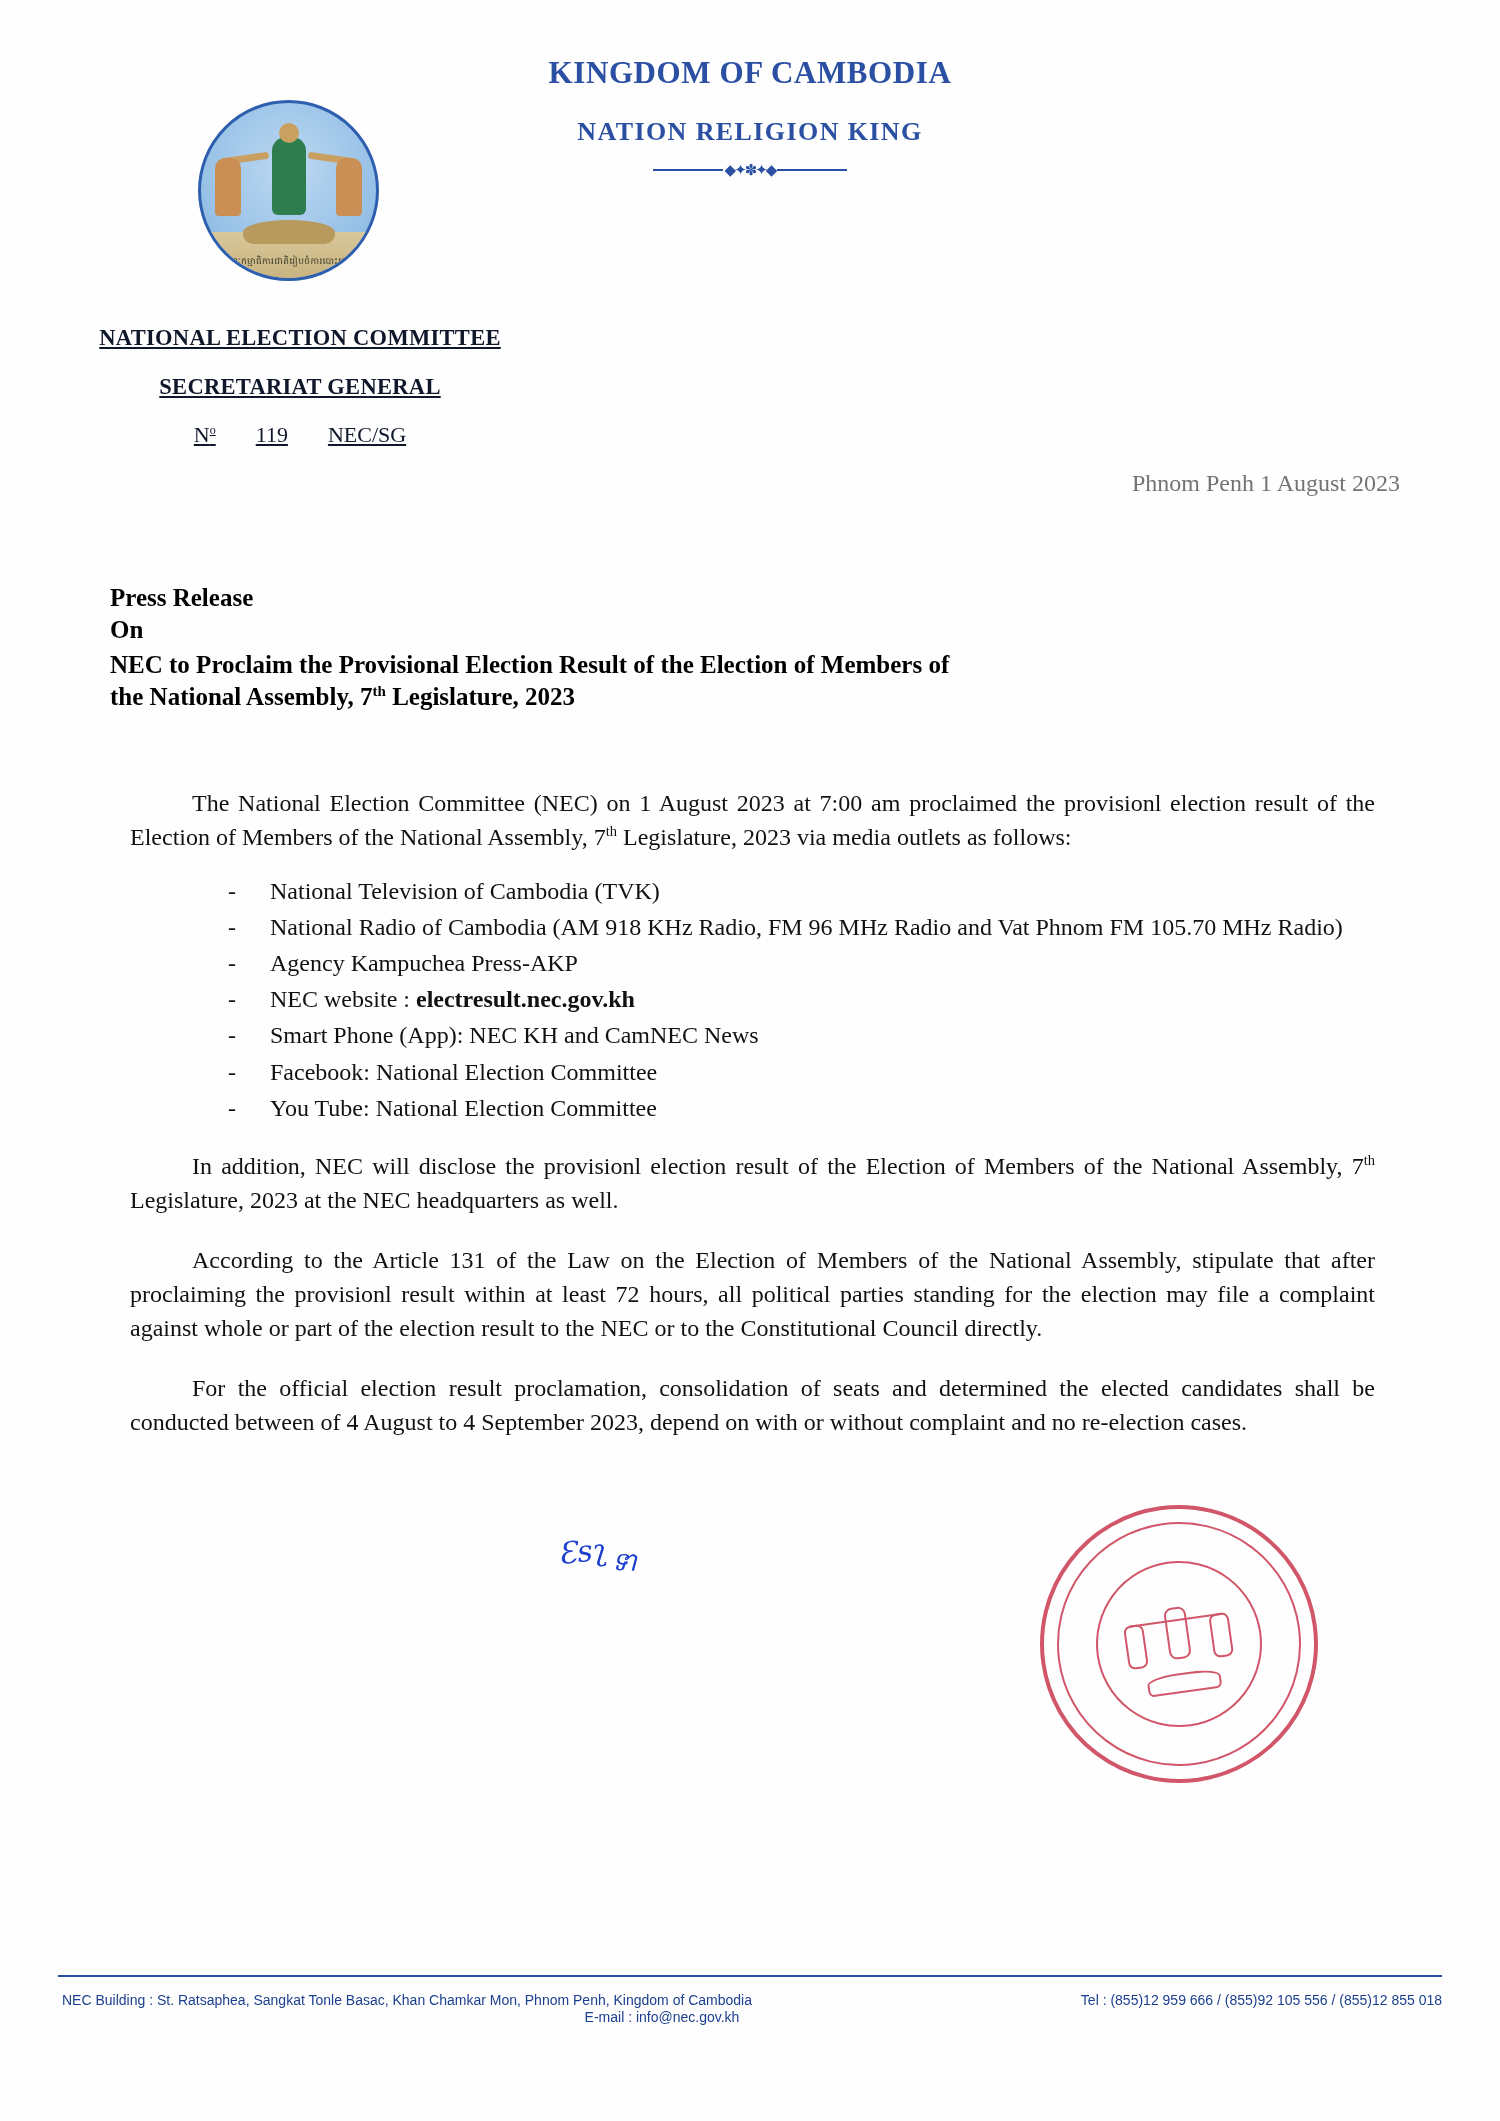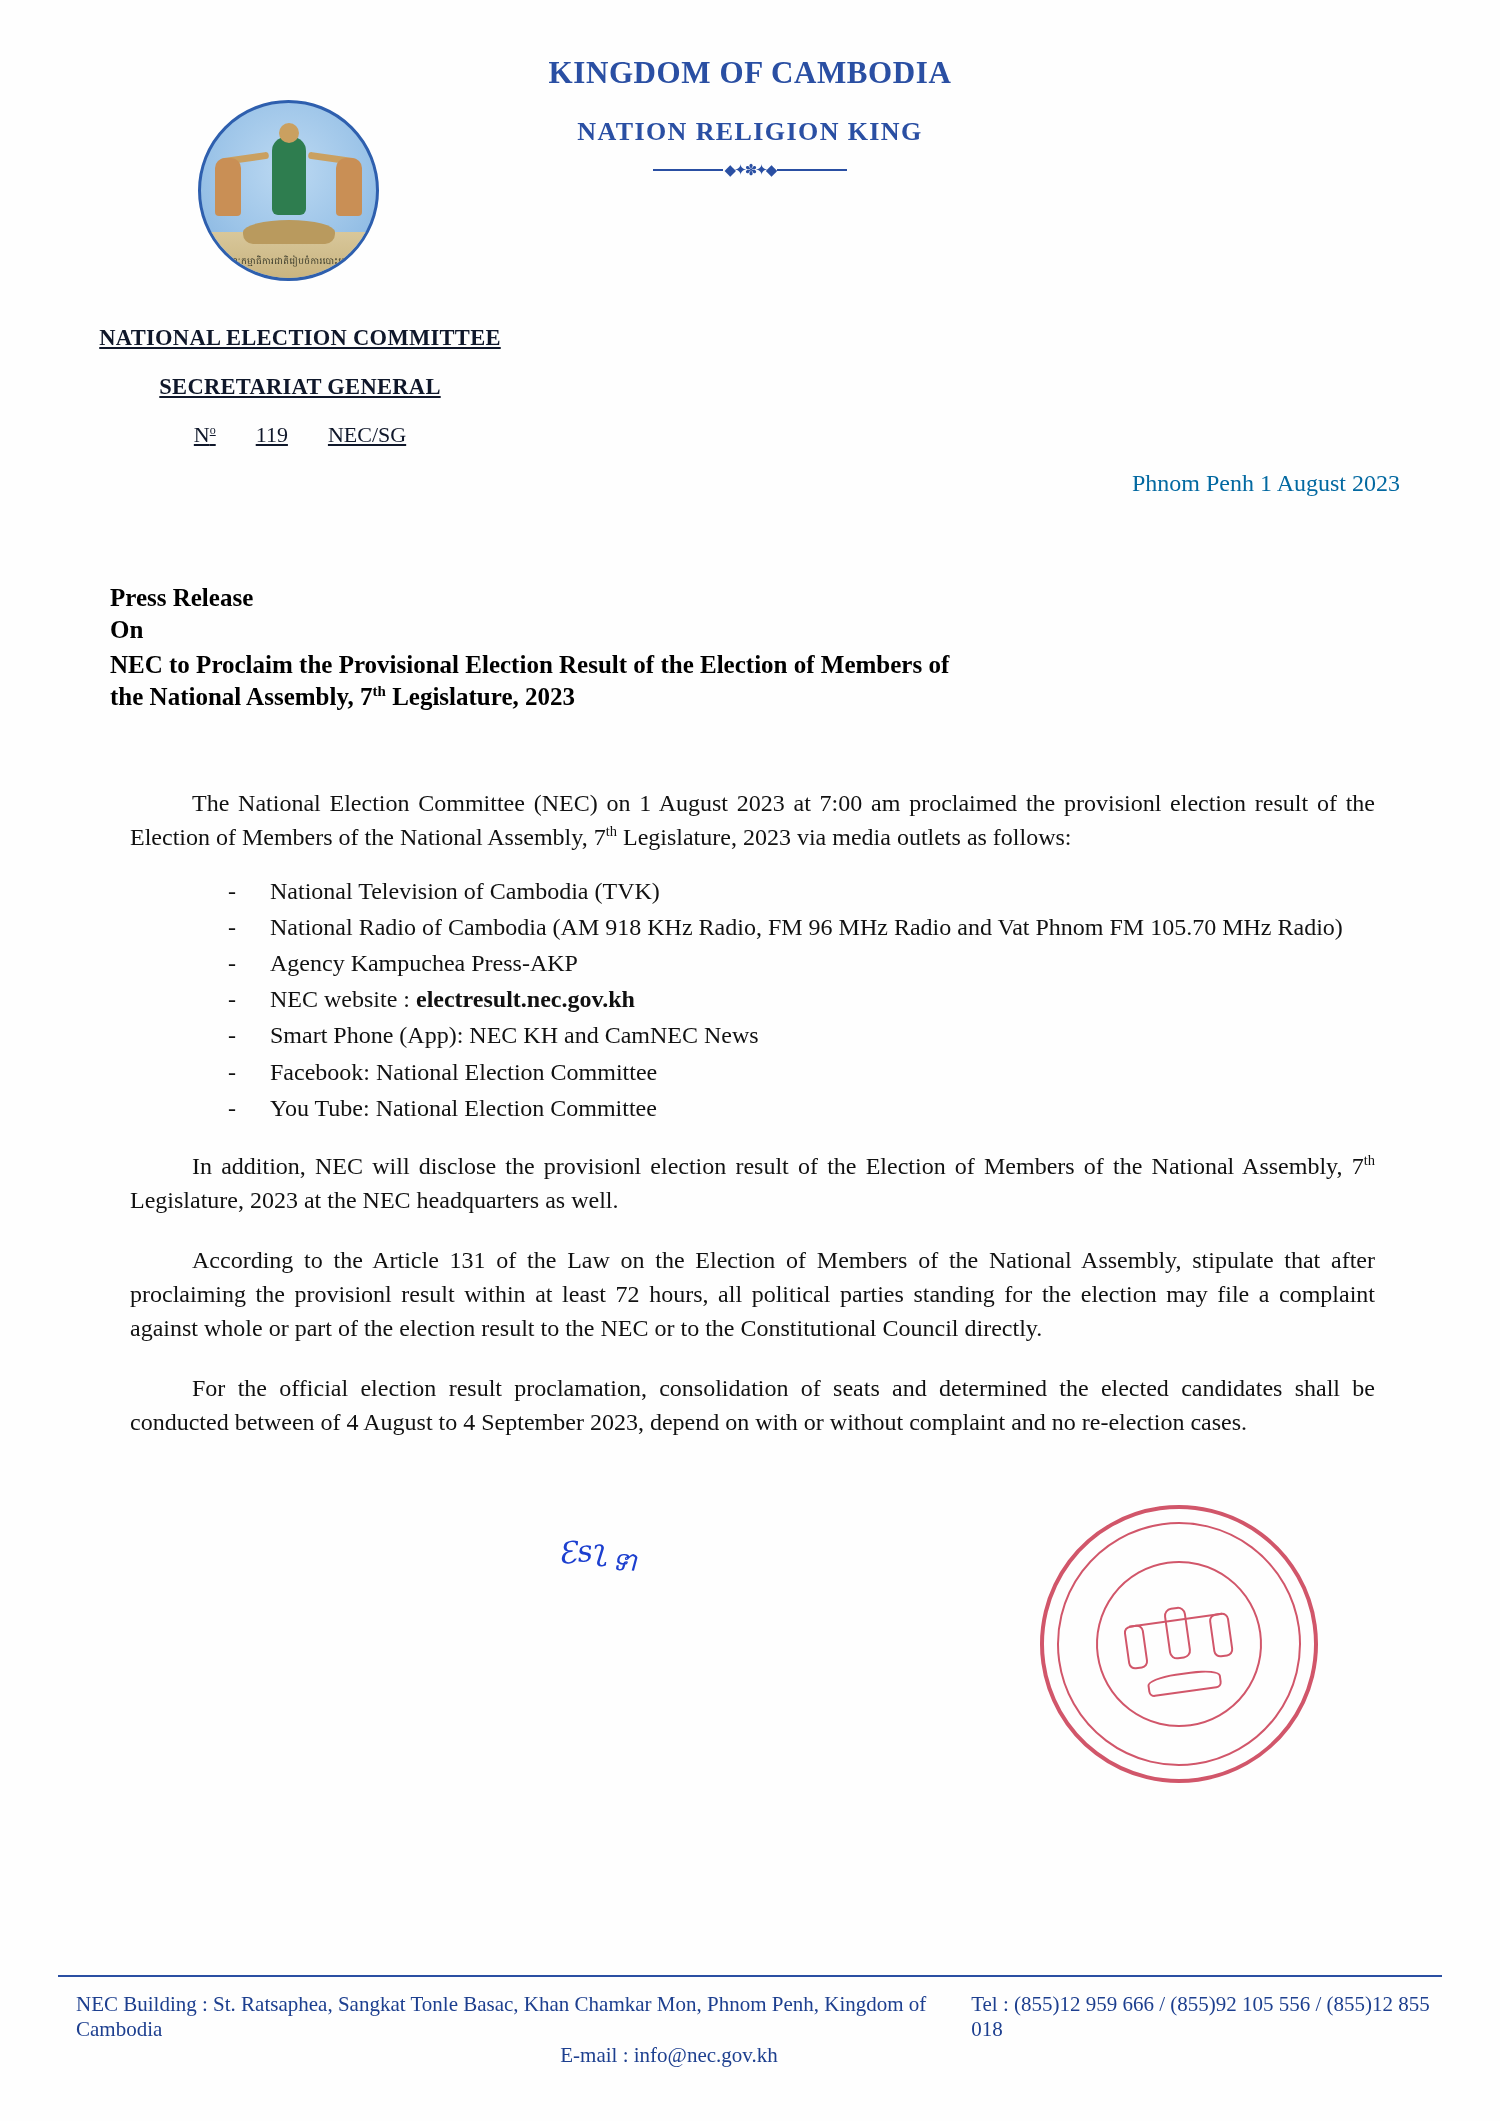--- a/index.html
+++ b/index.html
@@ -167,21 +167,21 @@
   }
   .org .l3 .no { font-weight: normal; }
   .org .l3 .no sup { font-size: 12px; vertical-align: super; text-decoration: underline; }
 
   
   .dateline {
     position: absolute;
     right: 100px;
     top: 470px;
     font-size: 24px;
-    color: #0369a1;
+    color: #737373;
   }
 
   
   .title-block {
     position: absolute;
     top: 582px;
     left: 110px;
     width: 1280px;
     font-weight: bold;
     font-size: 25px;
@@ -325,25 +325,25 @@
   .footer-rule {
     position: absolute;
     left: 58px;
     right: 58px;
     top: 1975px;
     height: 1.5px;
     background: #2a4fa3;
   }
   .footer {
     position: absolute;
-    left: 76px;
+    left: 62px;
     right: 58px;
     top: 1992px;
-    font-family: Liberation Serif, serif;
-    font-size: 21px;
+    font-family: Liberation Sans, sans-serif;
+    font-size: 14px;
     color: #1d3f8f;
   }
   .footer .row1 {
     display: flex;
     justify-content: space-between;
     align-items: baseline;
   }
   .footer .row2 {
     text-align: center;
     margin-top: 1px;

